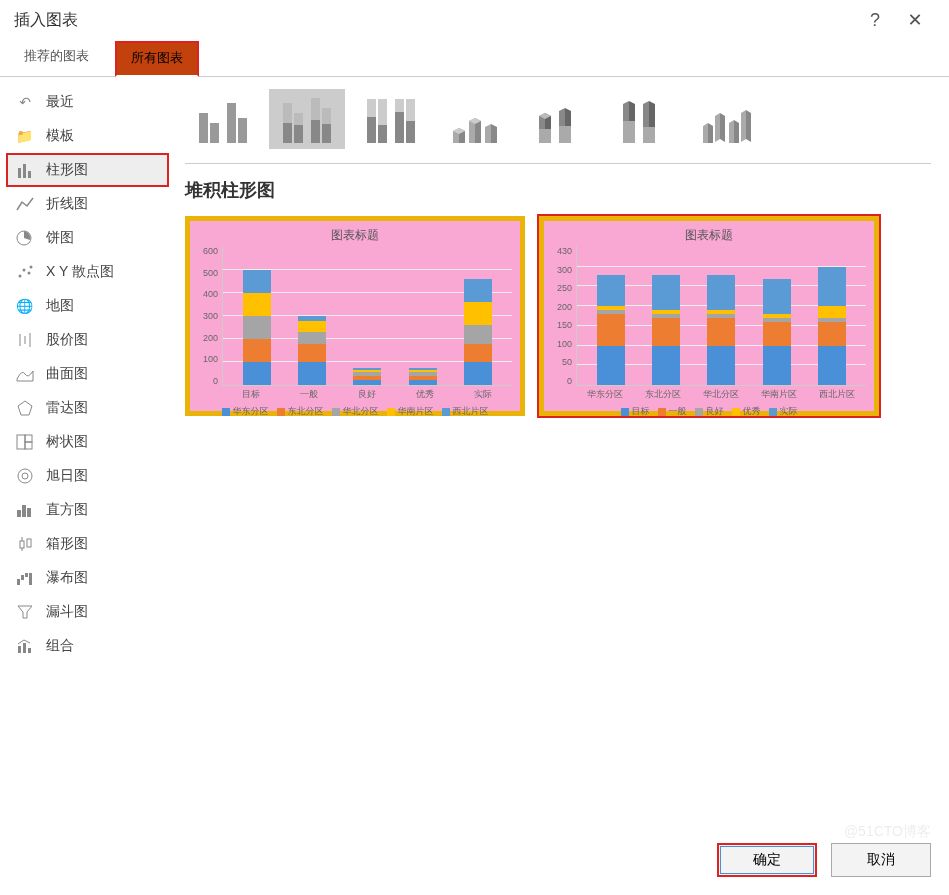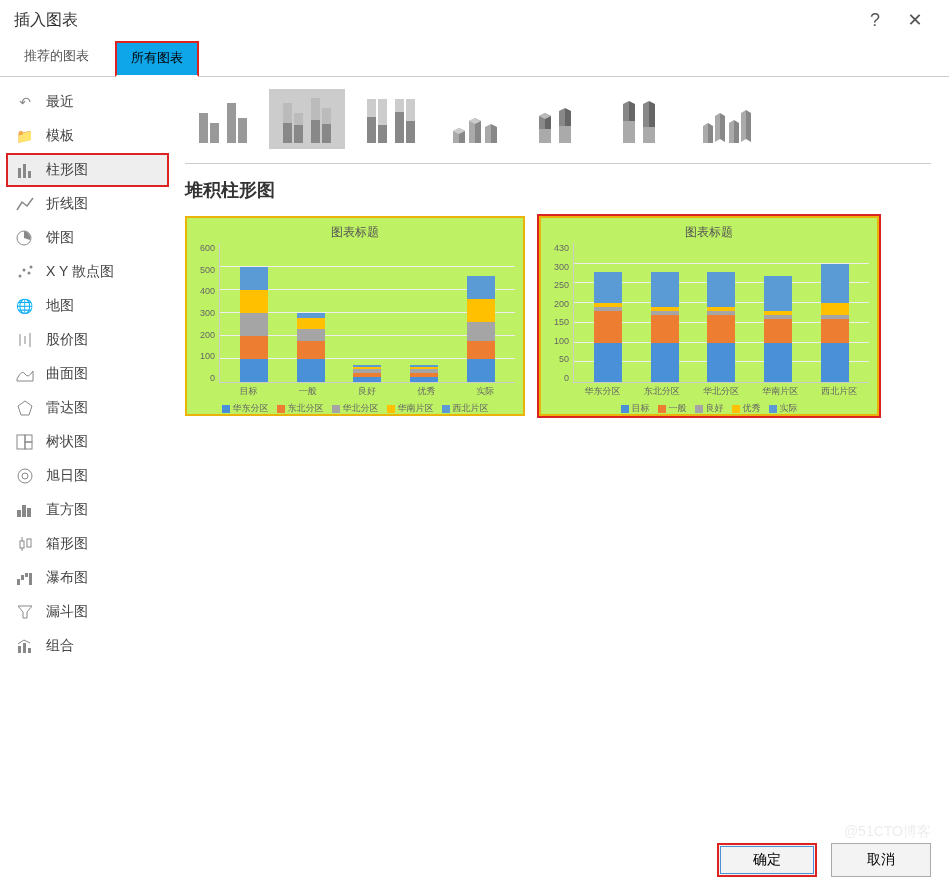--- a/index.html
+++ b/index.html
@@ -3,34 +3,34 @@
 <meta charset="utf-8">
 <style>
 * { box-sizing: border-box; margin: 0; padding: 0; }
 body { font-family: "Microsoft YaHei", "Segoe UI", sans-serif; font-size: 13px; background: #fff; color: #333; width: 949px; height: 895px; position: relative; }
 .titlebar { display: flex; align-items: center; padding: 4px 14px; height: 40px; }
 .titlebar .title { font-size: 16px; }
 .titlebar .spacer { flex: 1; }
 .titlebar .help, .titlebar .close { width: 40px; text-align: center; font-size: 18px; color: #555; cursor: pointer; }
 .tabs { display: flex; gap:12px; padding: 0 10px; border-bottom: 1px solid #ccc; }
 .tab { padding: 6px 14px 8px; cursor: pointer; color: #555; position: relative; top:1px; }
-.tab.active { border: 2px solid #d22; border-bottom: 2px solid #fff; color: #000; background:#0ea5e9; }
+.tab.active { border: 2px solid #d22; border-bottom: 2px solid #fff; color: #000; background:#c2410c; }
 .main { display: flex; height: 778px; }
 .sidebar { width: 175px; padding: 8px 6px; }
 .side-item { display: flex; align-items: center; gap: 10px; padding: 6px 8px; cursor: pointer; color: #444; font-size: 14px; }
 .side-item.selected { background: #eee; border: 2px solid #d22; padding: 4px 6px; }
 .side-icon { width: 22px; height: 22px; display:flex;align-items:center;justify-content:center;color:#888; }
 .content { flex: 1; padding: 10px 18px 10px 10px; }
 .subtype-row { display: flex; gap: 8px; padding: 2px 0 14px 0; border-bottom: 1px solid #ccc; }
 .subtype { width: 76px; height: 60px; display:flex; align-items:flex-end; justify-content:center; gap:2px; padding:6px 8px; cursor:pointer; position:relative; }
 .subtype.selected { background: #ccc; }
 .subtype .b { width: 9px; background:#999; }
 .subtype-title { font-size: 18px; font-weight:bold; padding: 14px 0; }
 .previews { display: flex; gap: 14px; }
-.preview { width: 340px; height: 200px; border: 2px solid #eab308; background: #bef264; padding: 6px 8px 4px; position:relative; }
+.preview { width: 340px; height: 200px; border: 5px solid #eab308; background: #f9a8d4; padding: 6px 8px 4px; position:relative; }
 .preview.highlight { outline: 2px solid #d22; }
 .preview-title { text-align:center; font-size: 12px; color:#555; margin-bottom: 2px; }
 .plot-area { display:flex; height: 140px; }
 .yaxis { display:flex; flex-direction:column; justify-content:space-between; font-size:9px; color:#666; text-align:right; padding-right:4px; width: 24px; }
 .bars { flex:1; display:flex; align-items:flex-end; justify-content:space-around; border-left:1px solid #ccc; border-bottom:1px solid #ccc; padding: 0 6px; position:relative; }
 .grid { position:absolute; left:0; right:0; border-top:1px solid #eee; }
 .bar-col { width: 28px; display:flex; flex-direction:column-reverse; z-index:1; }
 .seg1 { background:#4a90d9; }
 .seg2 { background:#ed7d31; }
 .seg3 { background:#a5a5a5; }

